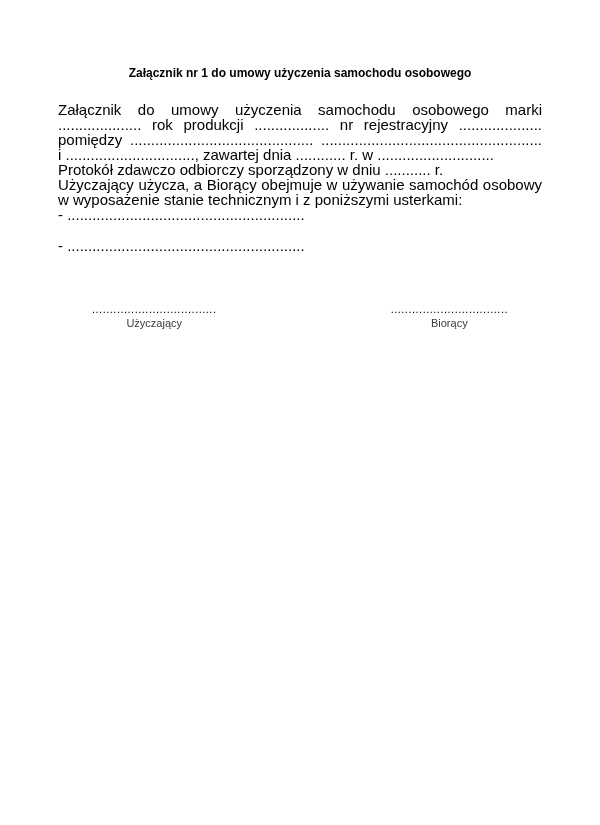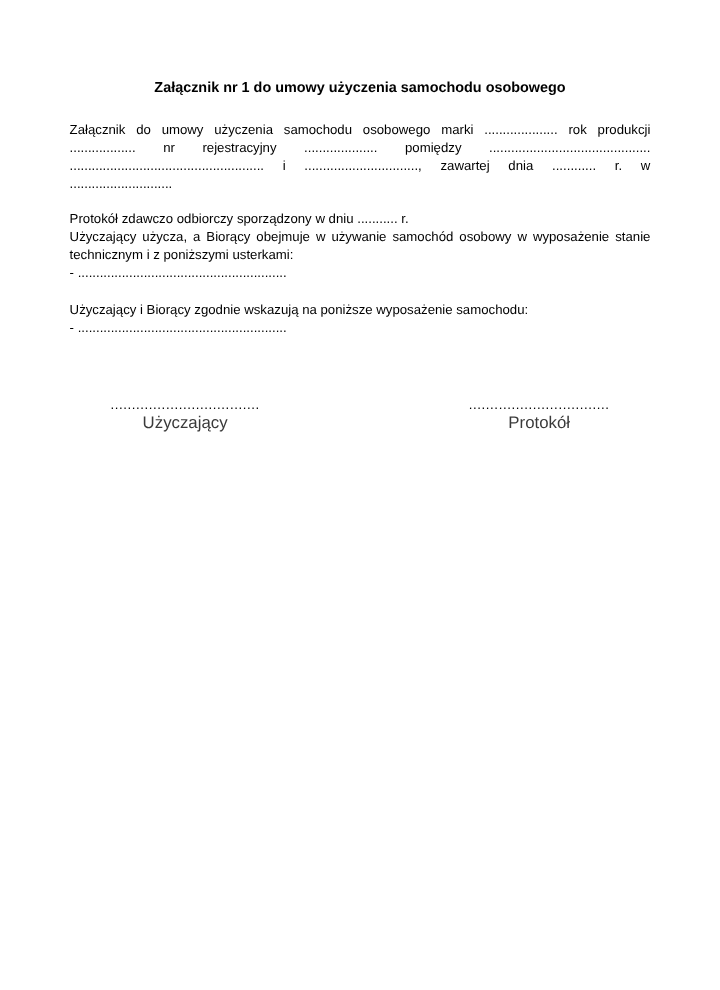--- a/index.html
+++ b/index.html
@@ -19,32 +19,31 @@
     overflow: hidden;
   }
   .doc-title {
     text-align: center;
     font-weight: bold;
     font-size: 12px;
     line-height: 18px;
     margin: 0;
   }
   .para {
-    font-size: 11px;
+    font-size: 15px;
     line-height: 15px;
     margin: 0;
   }
   .justified {
     text-align: justify;
   }
   .intro {
     margin-top: 20px;
   }
   .protocol-block {
-    margin-top: 14px;
   }
   .dash-line {
     margin-top: 0;
   }
   .equipment-block {
     margin-top: 16px;
   }
   .signatures {
     display: flex;
     justify-content: space-between;
@@ -55,21 +54,21 @@
     text-align: center;
     font-size: 11px;
     line-height: 13px;
   }
   .sig-dots {
     font-size: 11px;
     letter-spacing: 0.5px;
     color: #000;
   }
   .sig-label {
-    font-size: 14px;
+    font-size: 11px;
     color: #3a3a3a;
     margin-top: 1px;
   }
 </style>
 </head>
 <body>
 
 <div class="page">
 
   <h1 class="doc-title">
@@ -78,28 +77,27 @@
 
   <p class="para justified intro">Załącznik do umowy użyczenia samochodu osobowego marki .................... rok produkcji .................. nr rejestracyjny .................... pomiędzy ............................................ ..................................................... i ..............................., zawartej dnia ............ r. w ............................</p>
 
   <div class="protocol-block">
     <p class="para">Protokół zdawczo odbiorczy sporządzony w dniu ........... r.</p>
     <p class="para justified">Użyczający użycza, a Biorący obejmuje w używanie samochód osobowy w wyposażenie stanie technicznym i z poniższymi usterkami:</p>
     <p class="para dash-line">- .........................................................</p>
   </div>
 
   <div class="equipment-block">
-    <p class="para">Użyczający i Biorący zgodnie wskazują na poniższe wyposażenie samochodu:</p>
     <p class="para dash-line">- .........................................................</p>
   </div>
 
   <div class="signatures">
     <div class="sig-block">
       <div class="sig-dots">...................................</div>
       <div class="sig-label">Użyczający</div>
     </div>
     <div class="sig-block">
       <div class="sig-dots">.................................</div>
-      <div class="sig-label">Protokół</div>
+      <div class="sig-label">Biorący</div>
     </div>
   </div>
 
 </div>
 
 </body></html>

